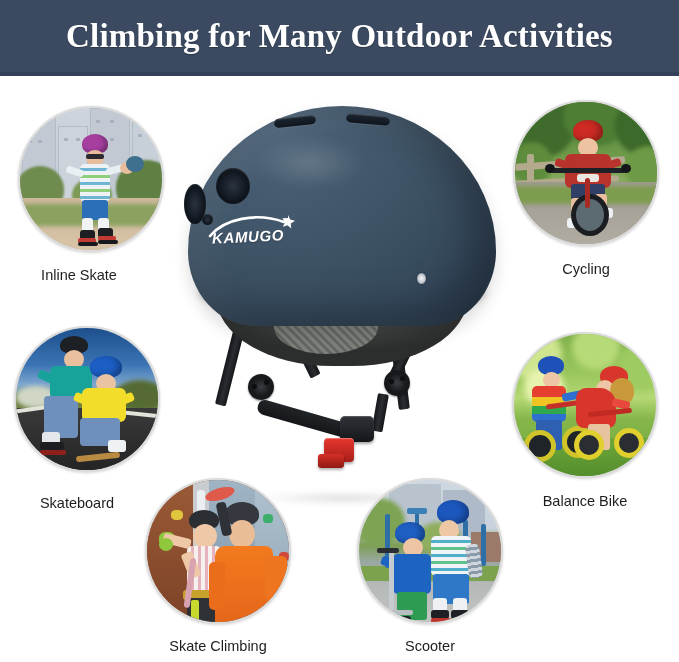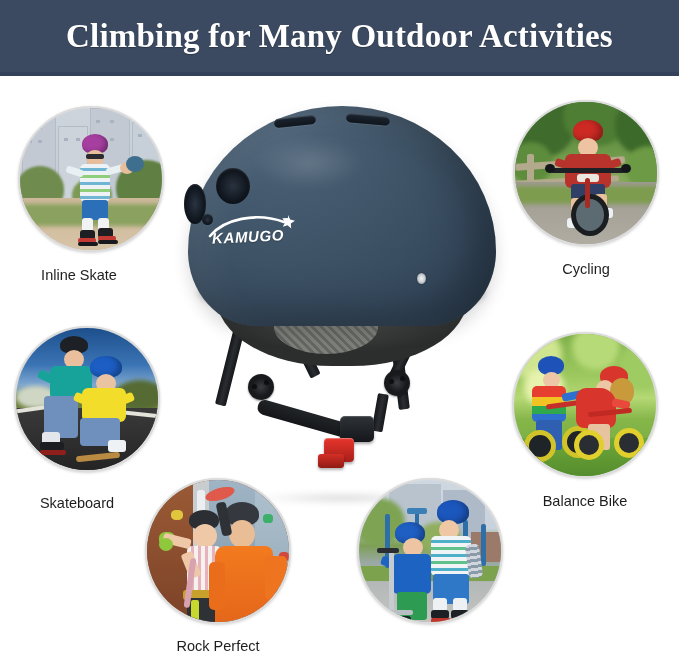--- a/index.html
+++ b/index.html
@@ -449,21 +449,21 @@
       <div class="limb" style="left:40px; top:78px; width:6px; height:50px; background:#d9a2b0; border-radius:3px; transform:rotate(8deg);"></div>
 
       <div class="helm" style="left:78px; top:22px; width:34px; height:24px; background:#35393f;"></div>
       <div class="blob" style="left:82px; top:40px; width:26px; height:28px; background:#e9bd96;"></div>
       <div class="limb" style="left:72px; top:22px; width:10px; height:34px; background:#2e3237; border-radius:4px; transform:rotate(-12deg);"></div>
       <div class="limb" style="left:68px; top:66px; width:58px; height:80px; background:linear-gradient(#f37a1e,#e4661a); border-radius:10px 8px 0 0;"></div>
       <div class="limb" style="left:62px; top:82px; width:16px; height:48px; background:#ea6d1b; border-radius:5px;"></div>
       <div class="limb" style="left:118px;top:76px; width:22px; height:44px; background:#ee7420; border-radius:5px;"></div>
     </div>
   </div>
-  <div class="caption" id="cap-rock">Rock Perfect</div>
+  <div class="caption" id="cap-rock">Skate Climbing</div>
 
   <div class="thumb" id="thumb-scooter">
     <div class="scene" id="sc-scooter">
       <div class="bl" style="left:30px; top:4px;  width:52px; height:56px;"></div>
       <div class="bl" style="left:84px; top:10px; width:42px; height:50px; background:#aebac7;"></div>
       <div class="bl" style="left:112px;top:52px; width:34px; height:30px; background:#9c7a6a;"></div>
       <div class="blob" style="left:-6px; top:18px; width:52px; height:48px; background:#7ea353; filter:blur(2px);"></div>
       <div class="blob" style="left:58px; top:42px; width:44px; height:32px; background:#8fae5e; filter:blur(2px);"></div>
       <div class="ground" style="height:56px; background:linear-gradient(#7ca24d 0 26%, #b0b4b2 26% 100%);"></div>
       <div class="pave" style="height:40px;"></div>
@@ -494,14 +494,15 @@
            background:repeating-linear-gradient(#cfd6de 0 3px,#8a9aa8 3px 6px); border-radius:5px; transform:rotate(-8deg);"></div>
       <div class="limb" style="left:74px; top:94px; width:36px; height:30px; background:#2f78c8; border-radius:3px;"></div>
       <div class="limb" style="left:74px; top:118px; width:14px; height:14px; background:#eef1f4; border-radius:3px;"></div>
       <div class="limb" style="left:94px; top:118px; width:14px; height:14px; background:#eef1f4; border-radius:3px;"></div>
       <div class="limb" style="left:72px; top:130px; width:18px; height:9px; background:#1d2024; border-radius:3px;"></div>
       <div class="limb" style="left:92px; top:130px; width:18px; height:9px; background:#1d2024; border-radius:3px;"></div>
       <div class="limb" style="left:72px; top:138px; width:20px; height:5px; background:#c0362c; border-radius:2px;"></div>
       <div class="limb" style="left:92px; top:138px; width:20px; height:5px; background:#c0362c; border-radius:2px;"></div>
     </div>
   </div>
+  <div class="caption" id="cap-scooter">Scooter</div>
 
 </div>
 
 </body></html>

